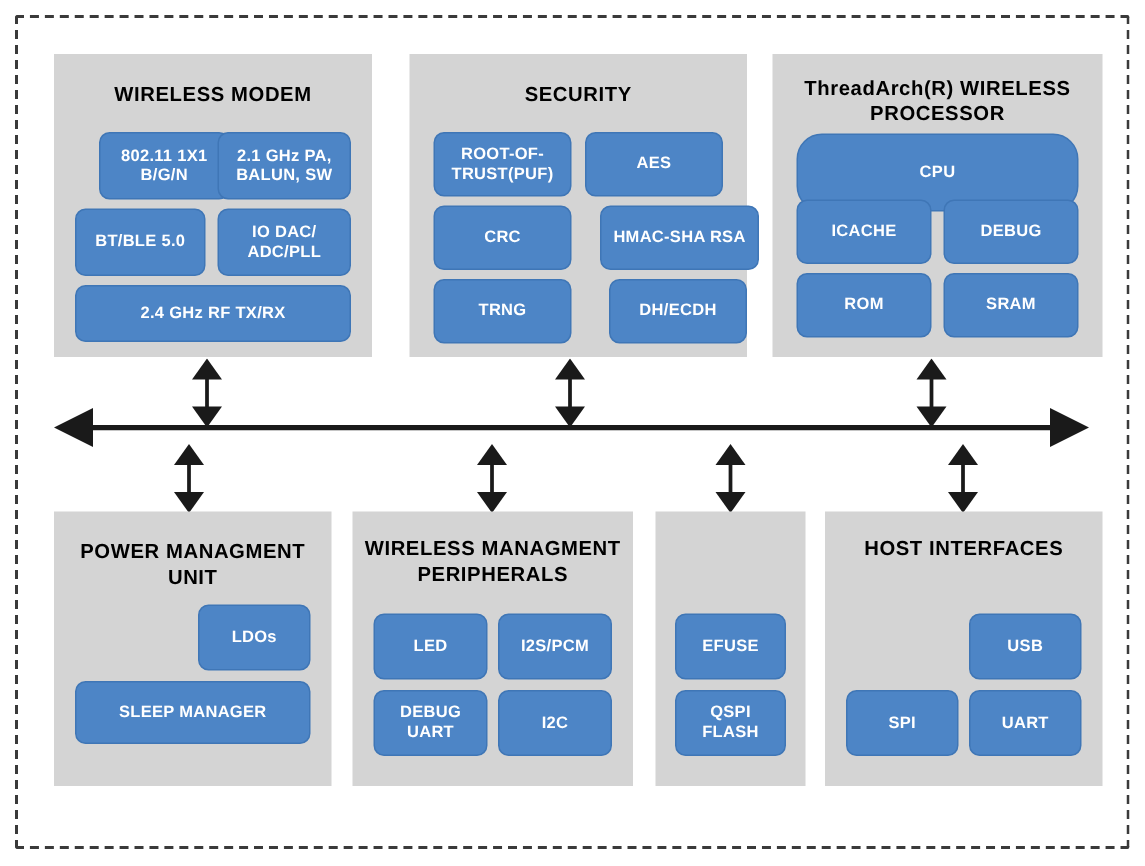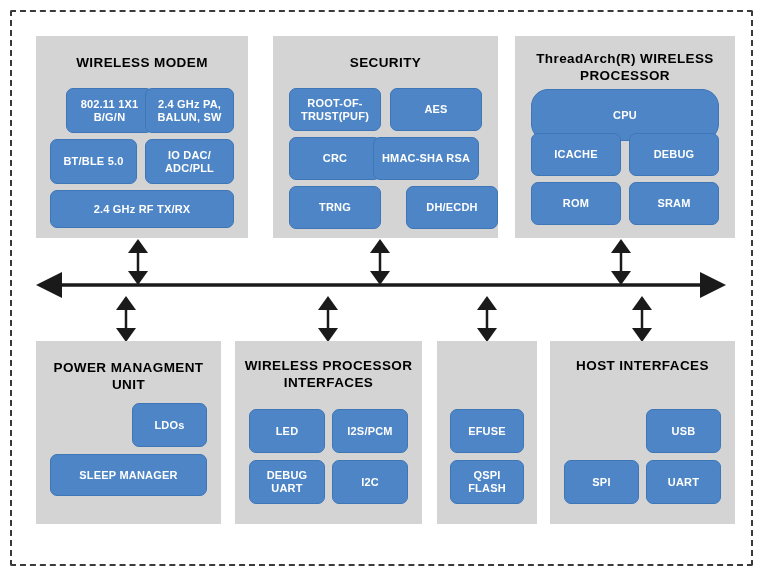--- a/index.html
+++ b/index.html
@@ -87,21 +87,21 @@
 <div id="diagram">
 
   <div class="dashed-frame"></div>
 
   <div class="panel" style="left:36px; top:36px; width:212px; height:202px;">
     <div class="panel-title" style="top:18px;">WIRELESS MODEM</div>
     <div class="blk" style="left:14px; top:52px; width:87px; height:45px;margin-left:16px;">
       <span>802.11 1X1 B/G/N</span>
     </div>
     <div class="blk" style="left:109px; top:52px; width:89px; height:45px;">
-      <span>2.4 GHz PA, BALUN, SW</span>
+      <span>2.1 GHz PA, BALUN, SW</span>
     </div>
     <div class="blk" style="left:14px; top:103px; width:87px; height:45px;">
       <span>BT/BLE 5.0</span>
     </div>
     <div class="blk" style="left:109px; top:103px; width:89px; height:45px;">
       <span>IO DAC/ ADC/PLL</span>
     </div>
     <div class="blk" style="left:14px; top:154px; width:184px; height:38px;">
       <span>2.4 GHz RF TX/RX</span>
     </div>
@@ -111,21 +111,21 @@
     <div class="panel-title" style="top:18px;">SECURITY</div>
     <div class="blk" style="left:16px; top:52px; width:92px; height:43px;">
       <span>ROOT-OF-TRUST(PUF)</span>
     </div>
     <div class="blk" style="left:117px; top:52px; width:92px; height:43px;">
       <span>AES</span>
     </div>
     <div class="blk" style="left:16px; top:101px; width:92px; height:43px;">
       <span>CRC</span>
     </div>
-    <div class="blk" style="left:100px; top:101px; width:106px; height:43px;">
+    <div class="blk" style="left:127px; top:101px; width:106px; height:43px;">
       <span>HMAC-SHA RSA</span>
     </div>
     <div class="blk" style="left:16px; top:150px; width:92px; height:43px;">
       <span>TRNG</span>
     </div>
     <div class="blk" style="left:133px; top:150px; width:92px; height:43px;">
       <span>DH/ECDH</span>
     </div>
   </div>
 
@@ -211,21 +211,21 @@
     <div class="panel-title" style="top:18px;">POWER MANAGMENT UNIT</div>
     <div class="blk" style="left:96px; top:62px; width:75px; height:44px;align-items:center;">
       <span>LDOs</span>
     </div>
     <div class="blk" style="left:14px; top:113px; width:157px; height:42px;">
       <span>SLEEP MANAGER</span>
     </div>
   </div>
 
   <div class="panel" style="left:235px; top:341px; width:187px; height:183px;">
-    <div class="panel-title" style="top:16px;">WIRELESS PROCESSOR INTERFACES</div>
+    <div class="panel-title" style="top:16px;">WIRELESS MANAGMENT PERIPHERALS</div>
     <div class="blk" style="left:14px; top:68px; width:76px; height:44px;">
       <span>LED</span>
     </div>
     <div class="blk" style="left:97px; top:68px; width:76px; height:44px;">
       <span>I2S/PCM</span>
     </div>
     <div class="blk" style="left:14px; top:119px; width:76px; height:44px;">
       <span>DEBUG UART</span>
     </div>
     <div class="blk" style="left:97px; top:119px; width:76px; height:44px;">

